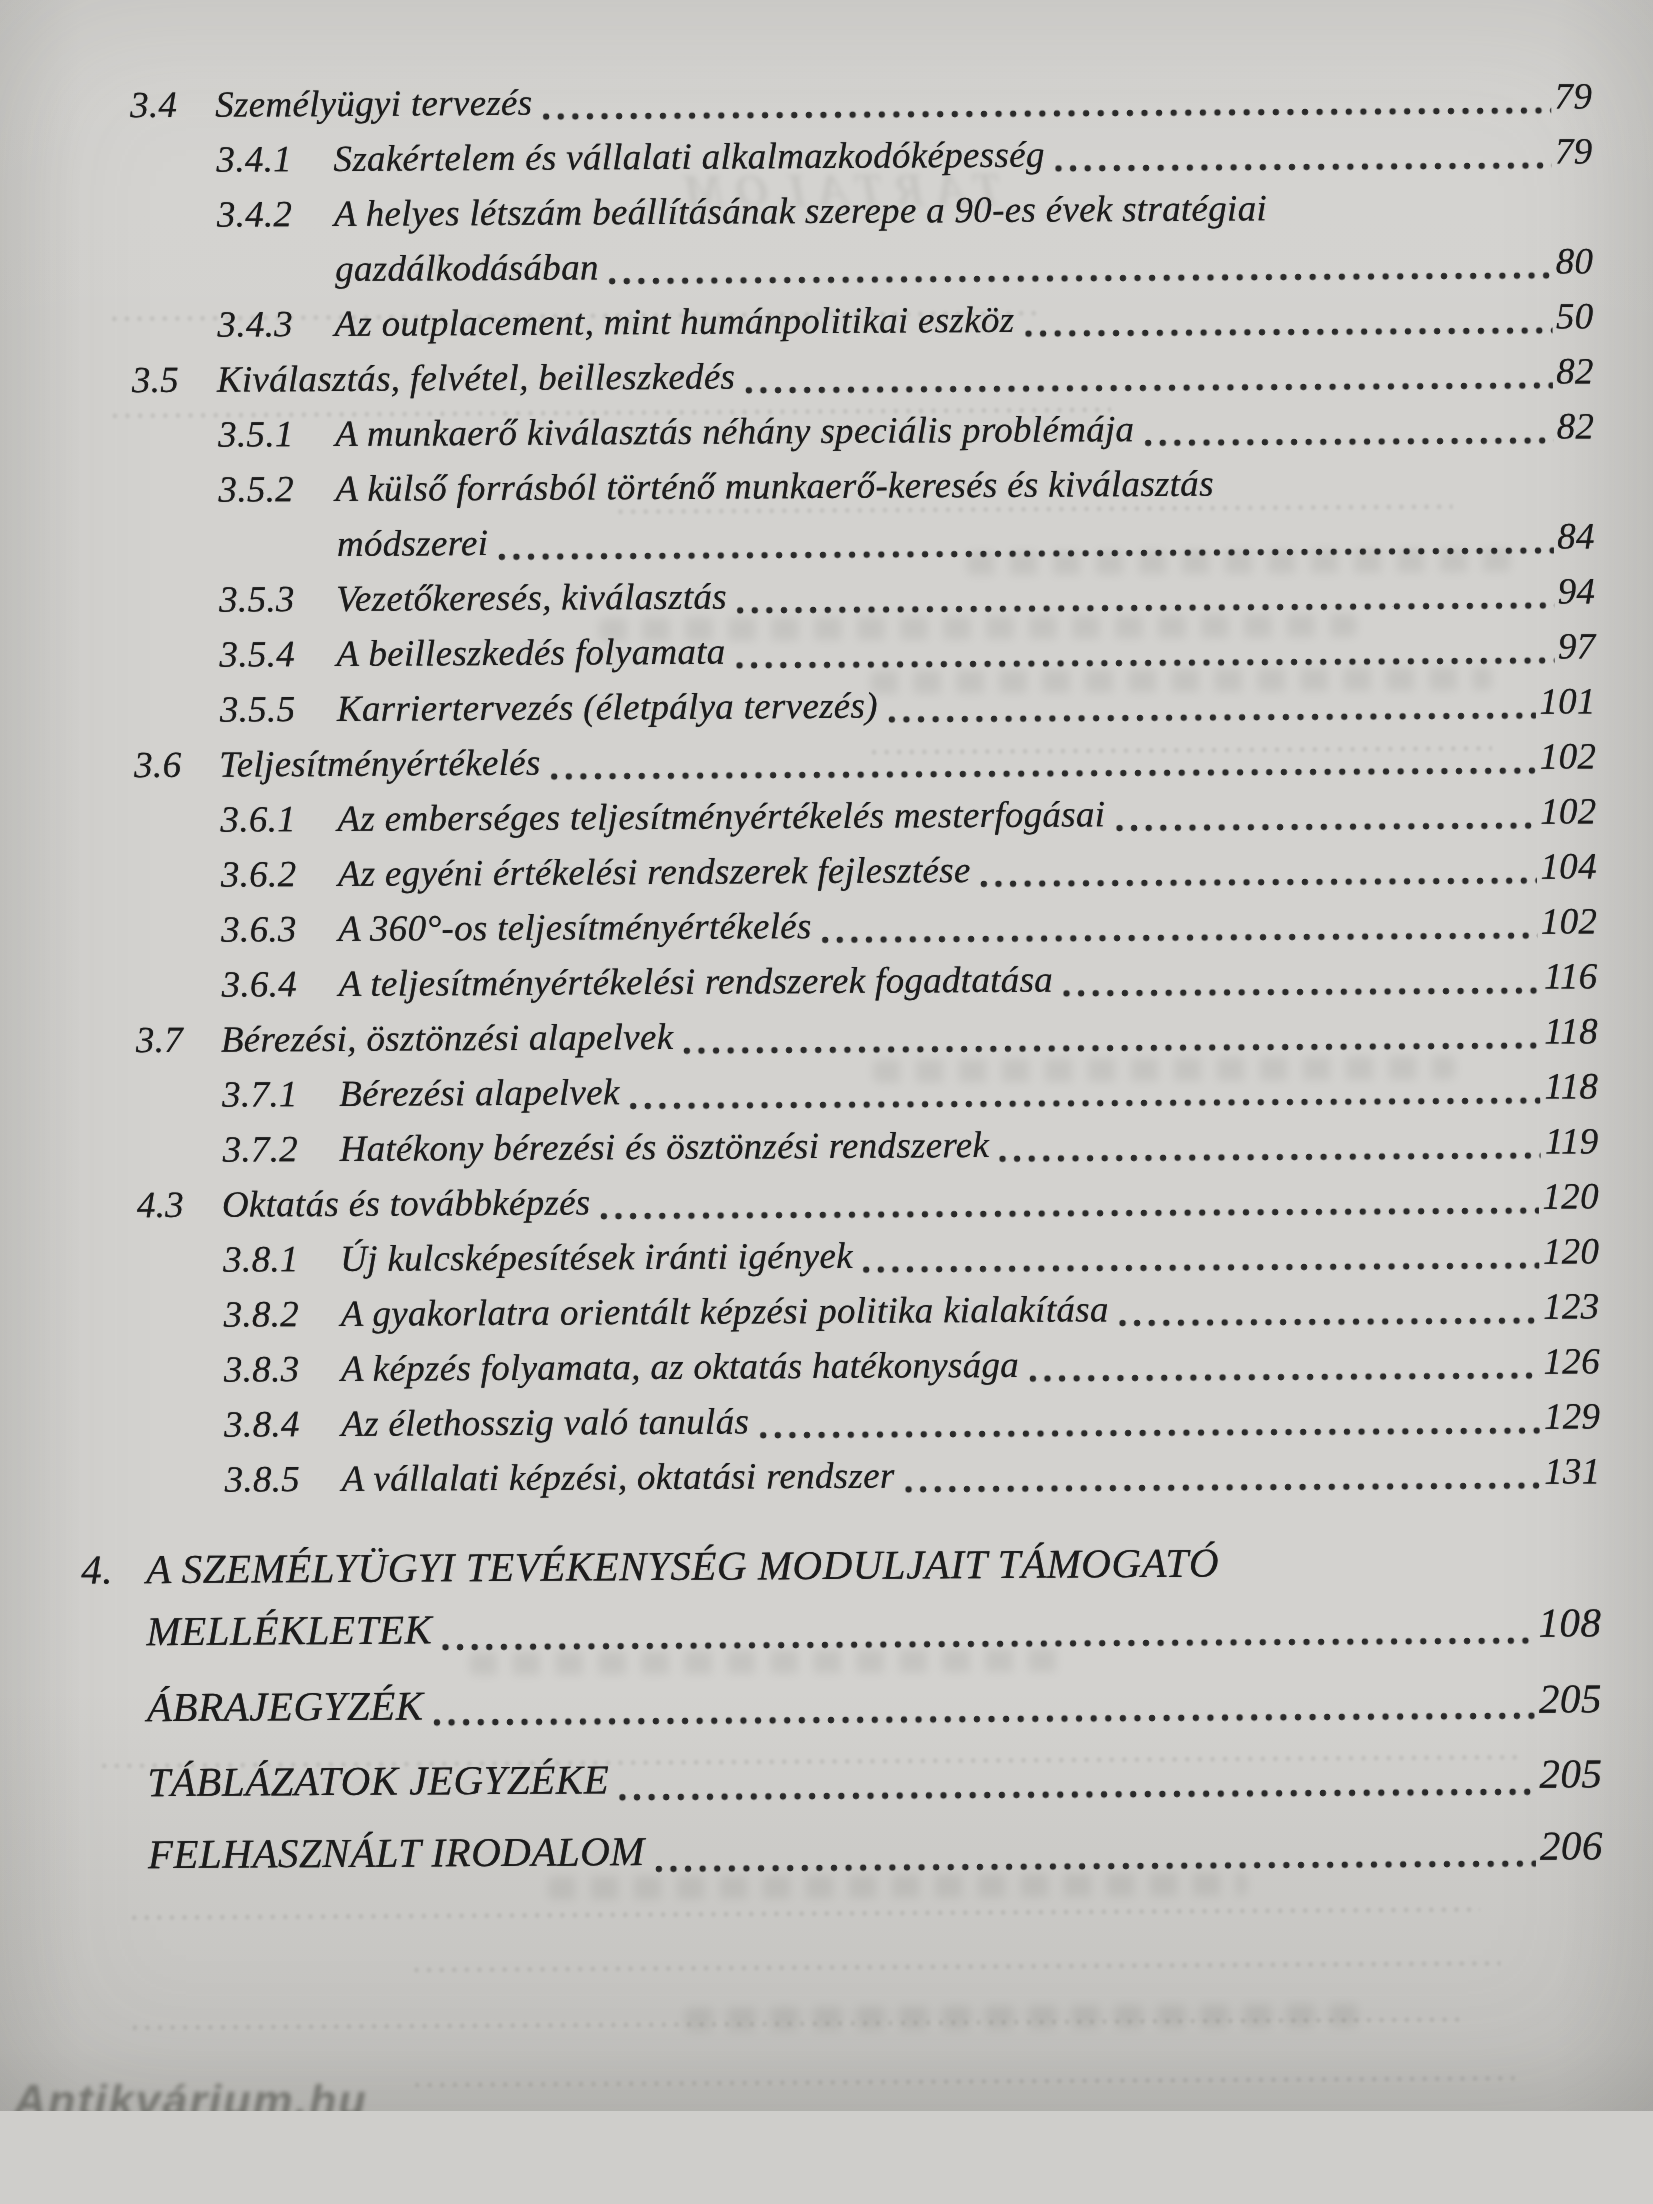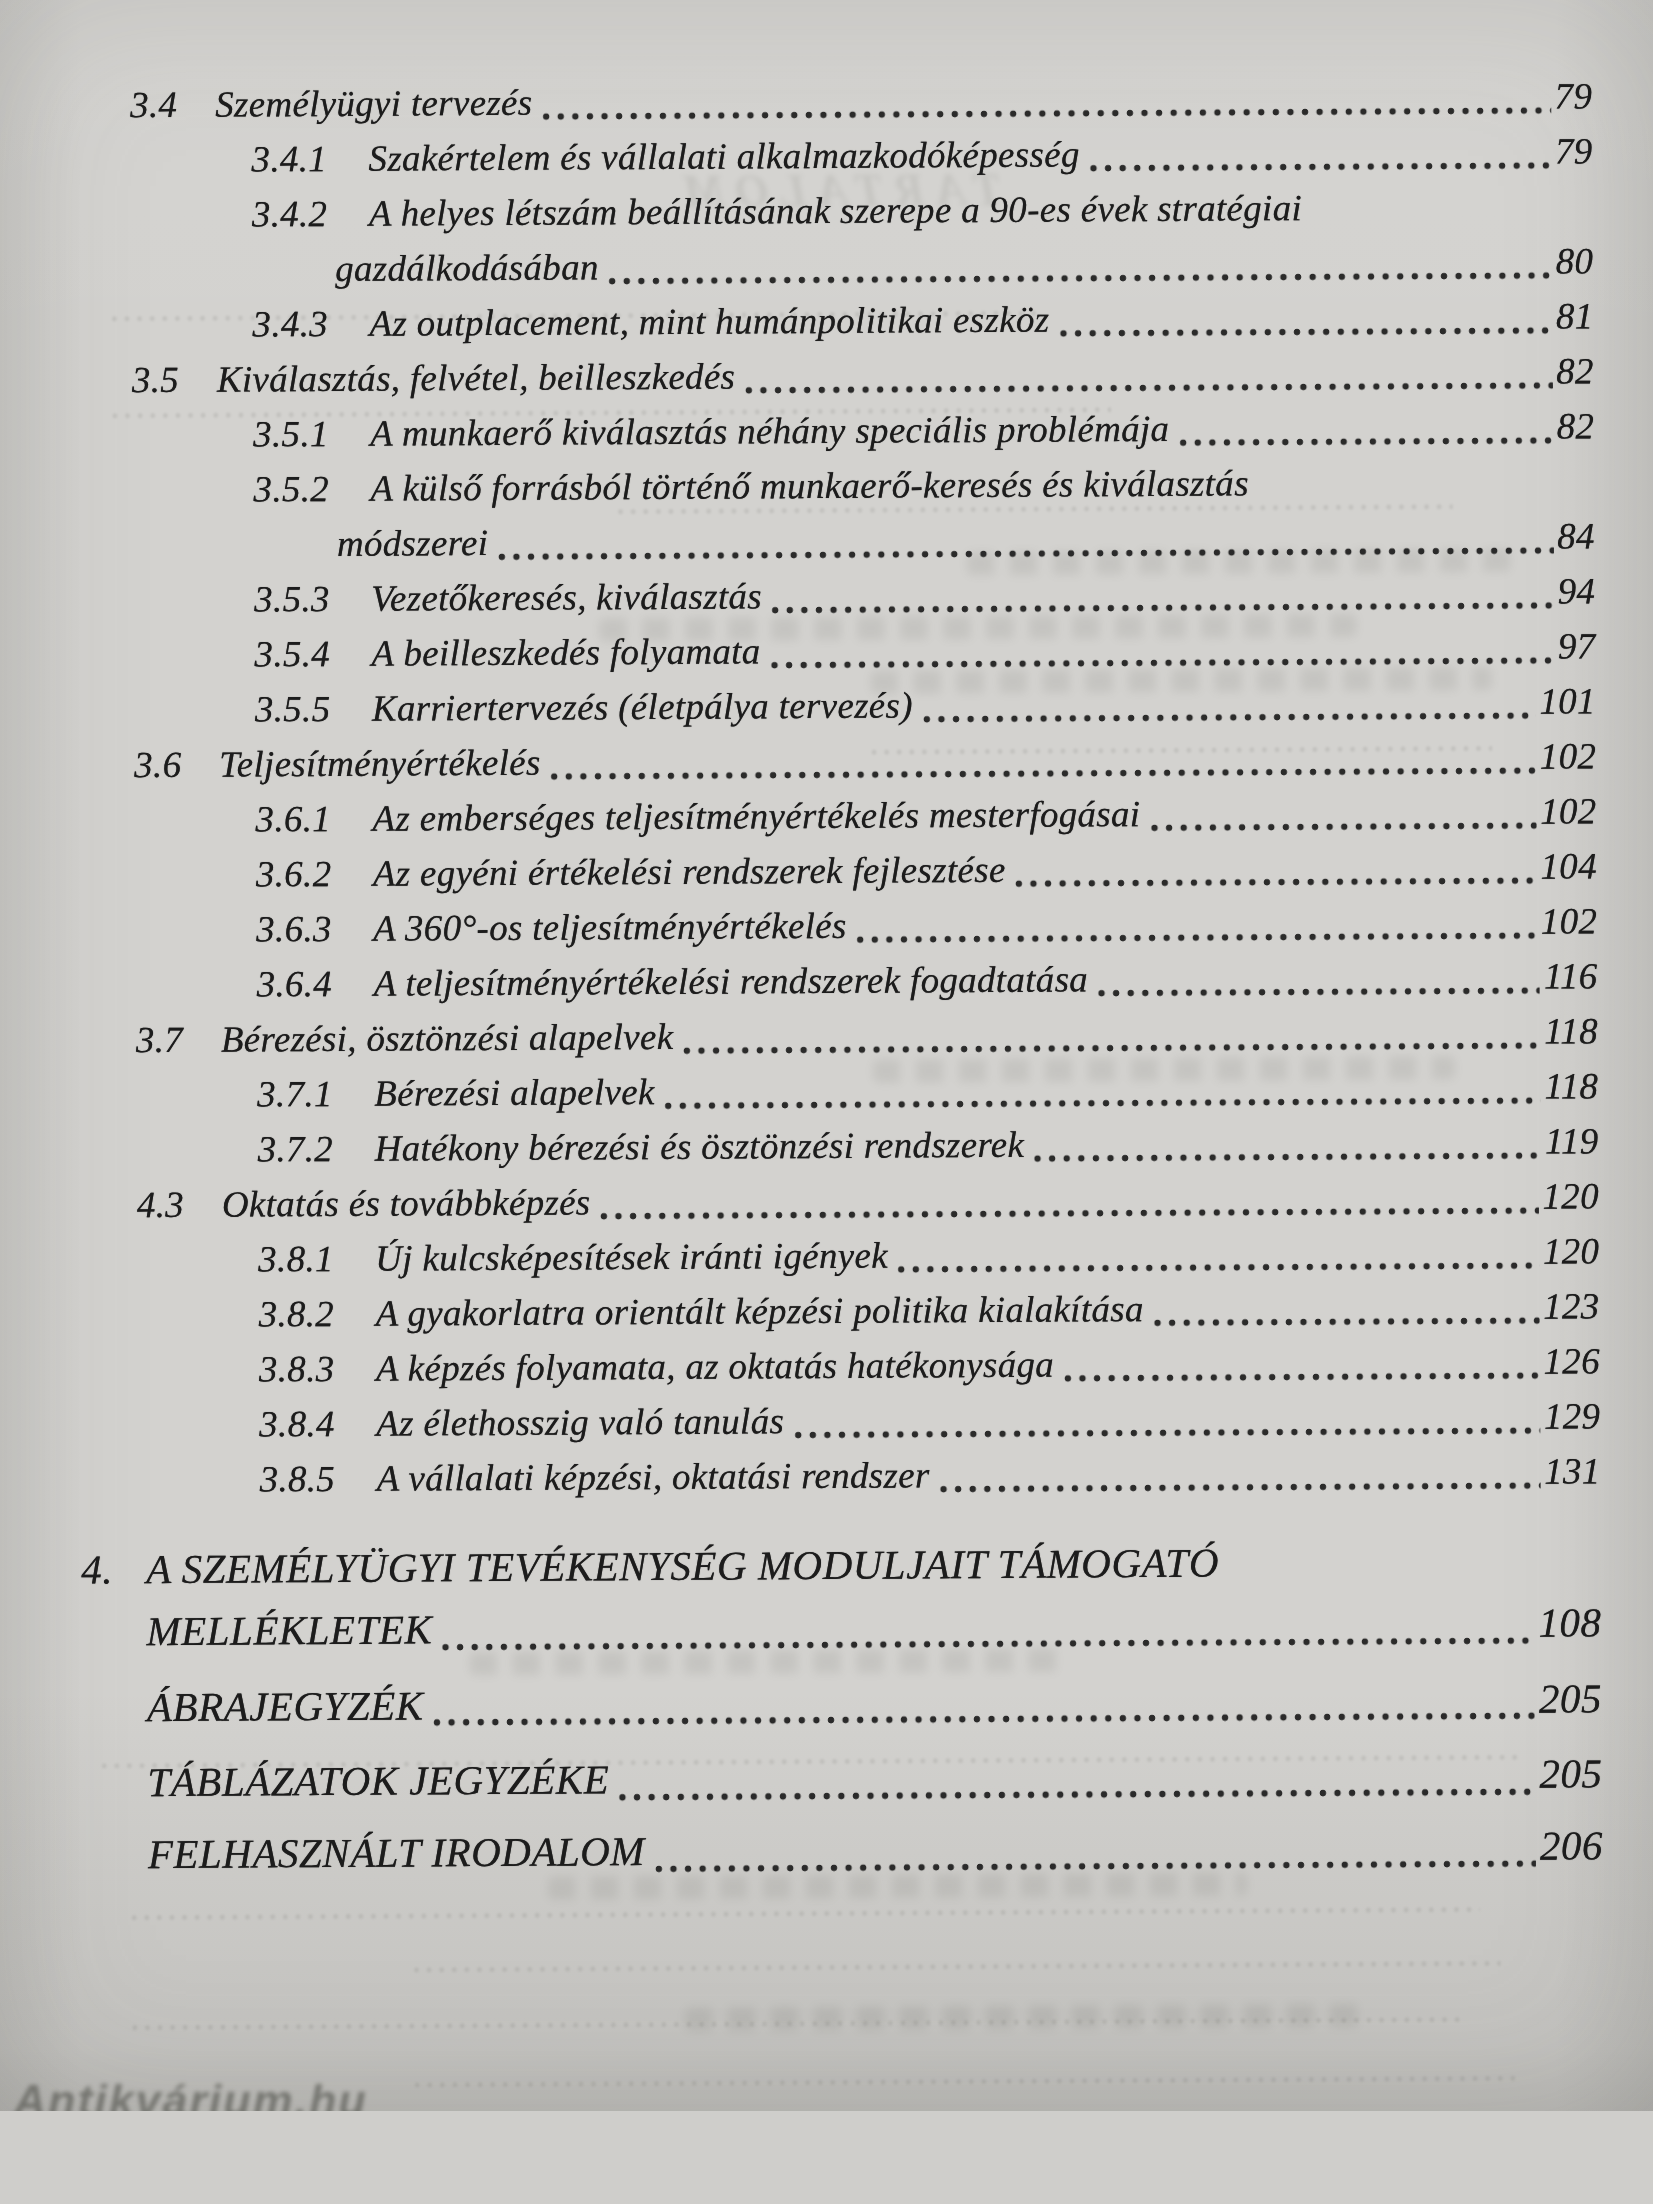--- a/index.html
+++ b/index.html
@@ -40,21 +40,21 @@
     height:9.7px;align-self:flex-end;
     margin:0 3.9px 8.7px 9.7px;
     background-image:radial-gradient(circle at 3.9px 4.9px, var(--ink) 2.9px, rgba(0,0,0,0) 3.6px);
     background-size:14.6px 9.7px;background-repeat:repeat-x;
     opacity:.92;
   }
   .row .pg{flex:0 0 auto;}
   .lvl1{padding-left:136px;}
   .lvl1 .num{width:85px;}
   .lvl2{padding-left:222px;}
-  .lvl2 .num{width:117px;margin-left:35px;}
+  .lvl2 .num{width:117px;}
   .lvl3{padding-left:340px;}
   
   .sec{font-size:41px;line-height:62px;padding-left:143px;letter-spacing:0.5px;}
   .sec.has-num{padding-left:78px;}
   .sec .num{width:65px;}
   .sec.gap{margin-top:13.6px;}
   .sec.gap-sm{margin-top:9.7px;}
 
   
   .artifact{position:absolute;pointer-events:none;}
@@ -126,21 +126,21 @@
         </div>
         <div class="row lvl3">
           <span class="title">gazdálkodásában</span>
           <span class="leader"></span>
           <span class="pg">80</span>
         </div>
         <div class="row lvl2">
           <span class="num">3.4.3</span>
           <span class="title">Az outplacement, mint humánpolitikai eszköz</span>
           <span class="leader"></span>
-          <span class="pg">81</span>
+          <span class="pg">50</span>
         </div>
         <div class="row lvl1">
           <span class="num">3.5</span>
           <span class="title">Kiválasztás, felvétel, beilleszkedés</span>
           <span class="leader"></span>
           <span class="pg">82</span>
         </div>
         <div class="row lvl2">
           <span class="num">3.5.1</span>
           <span class="title">A munkaerő kiválasztás néhány speciális problémája</span>

